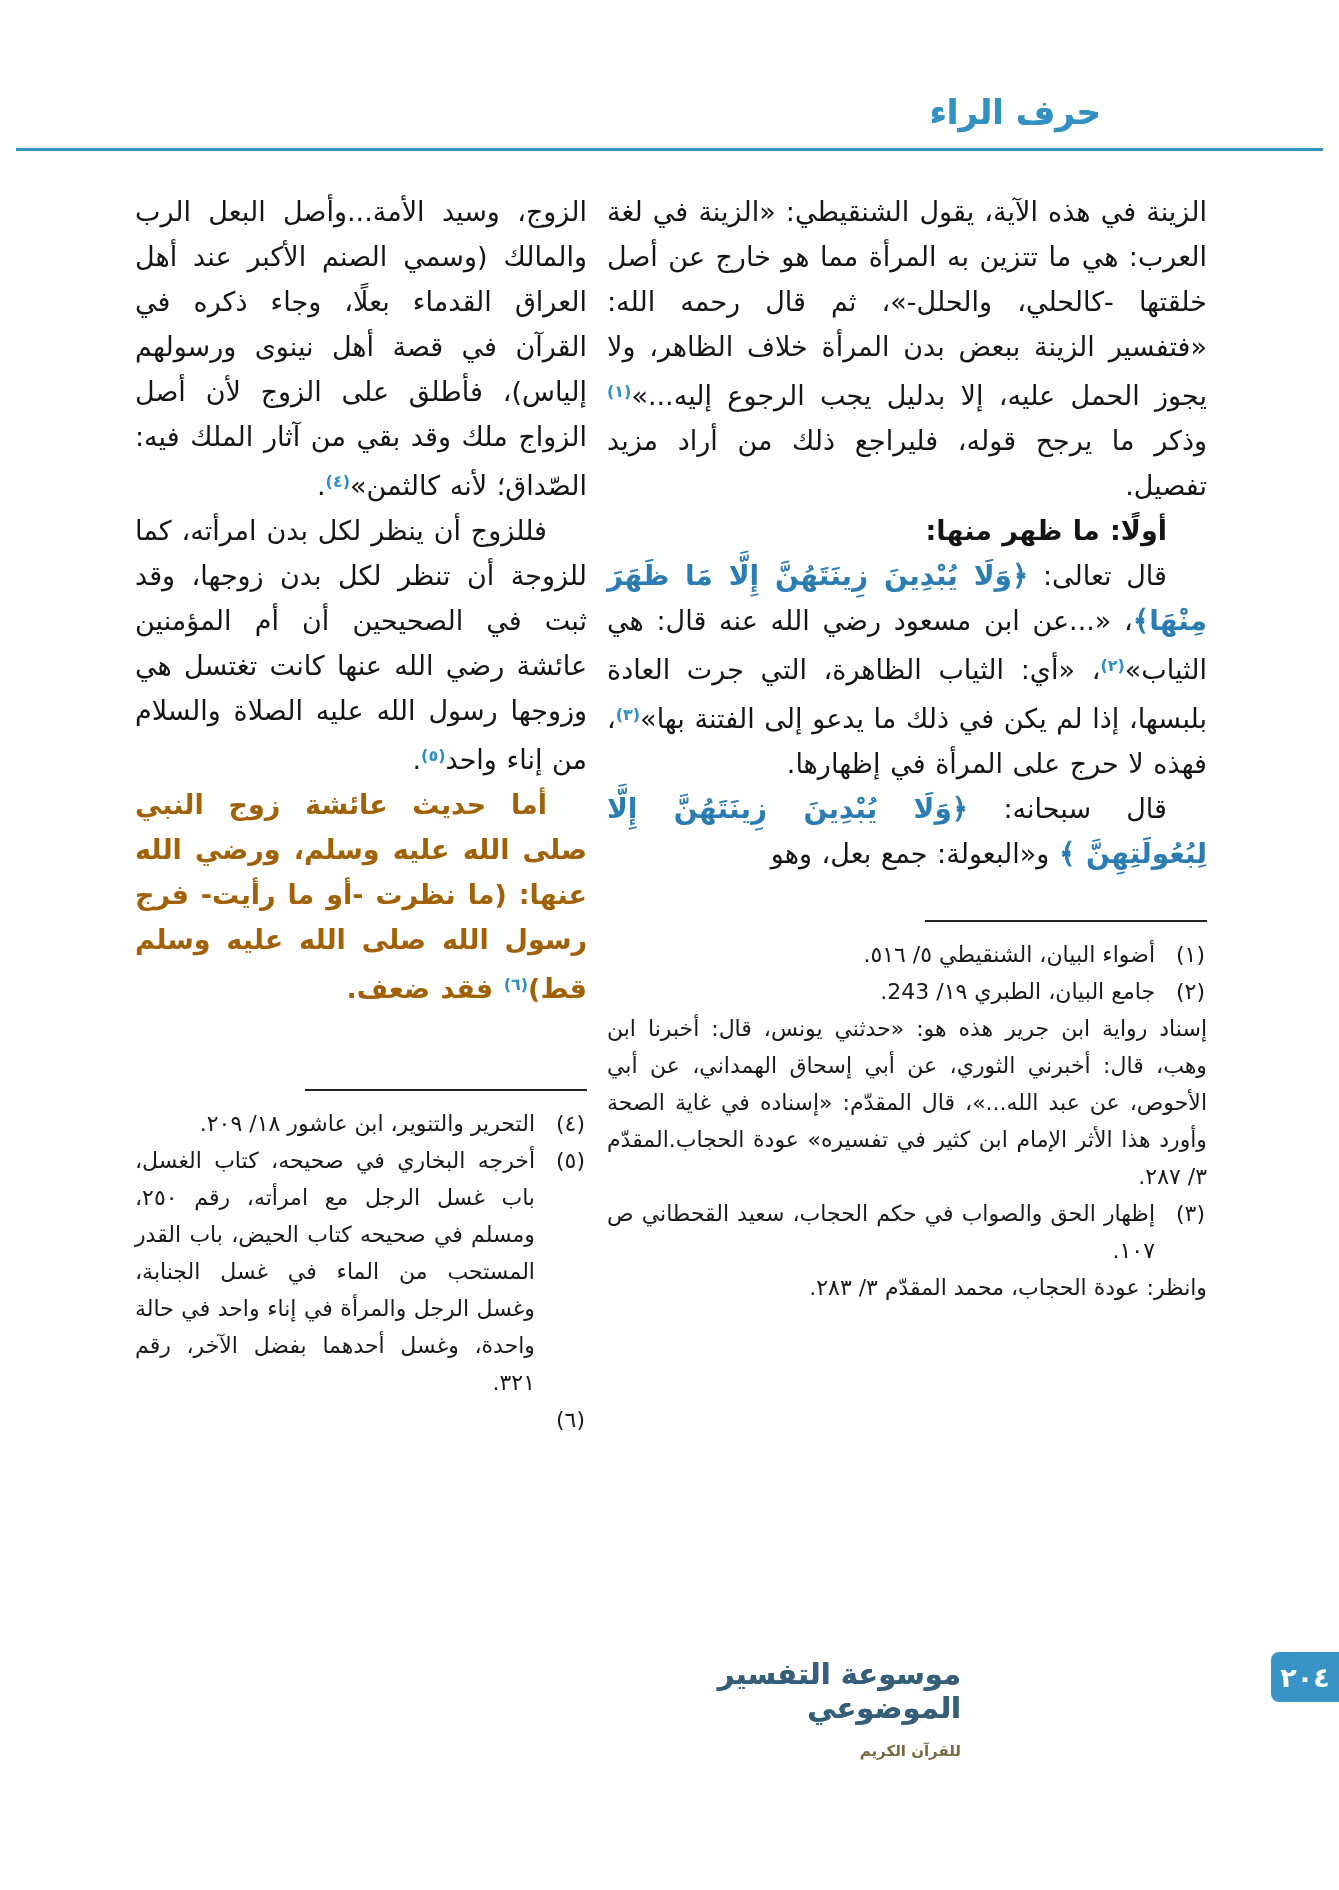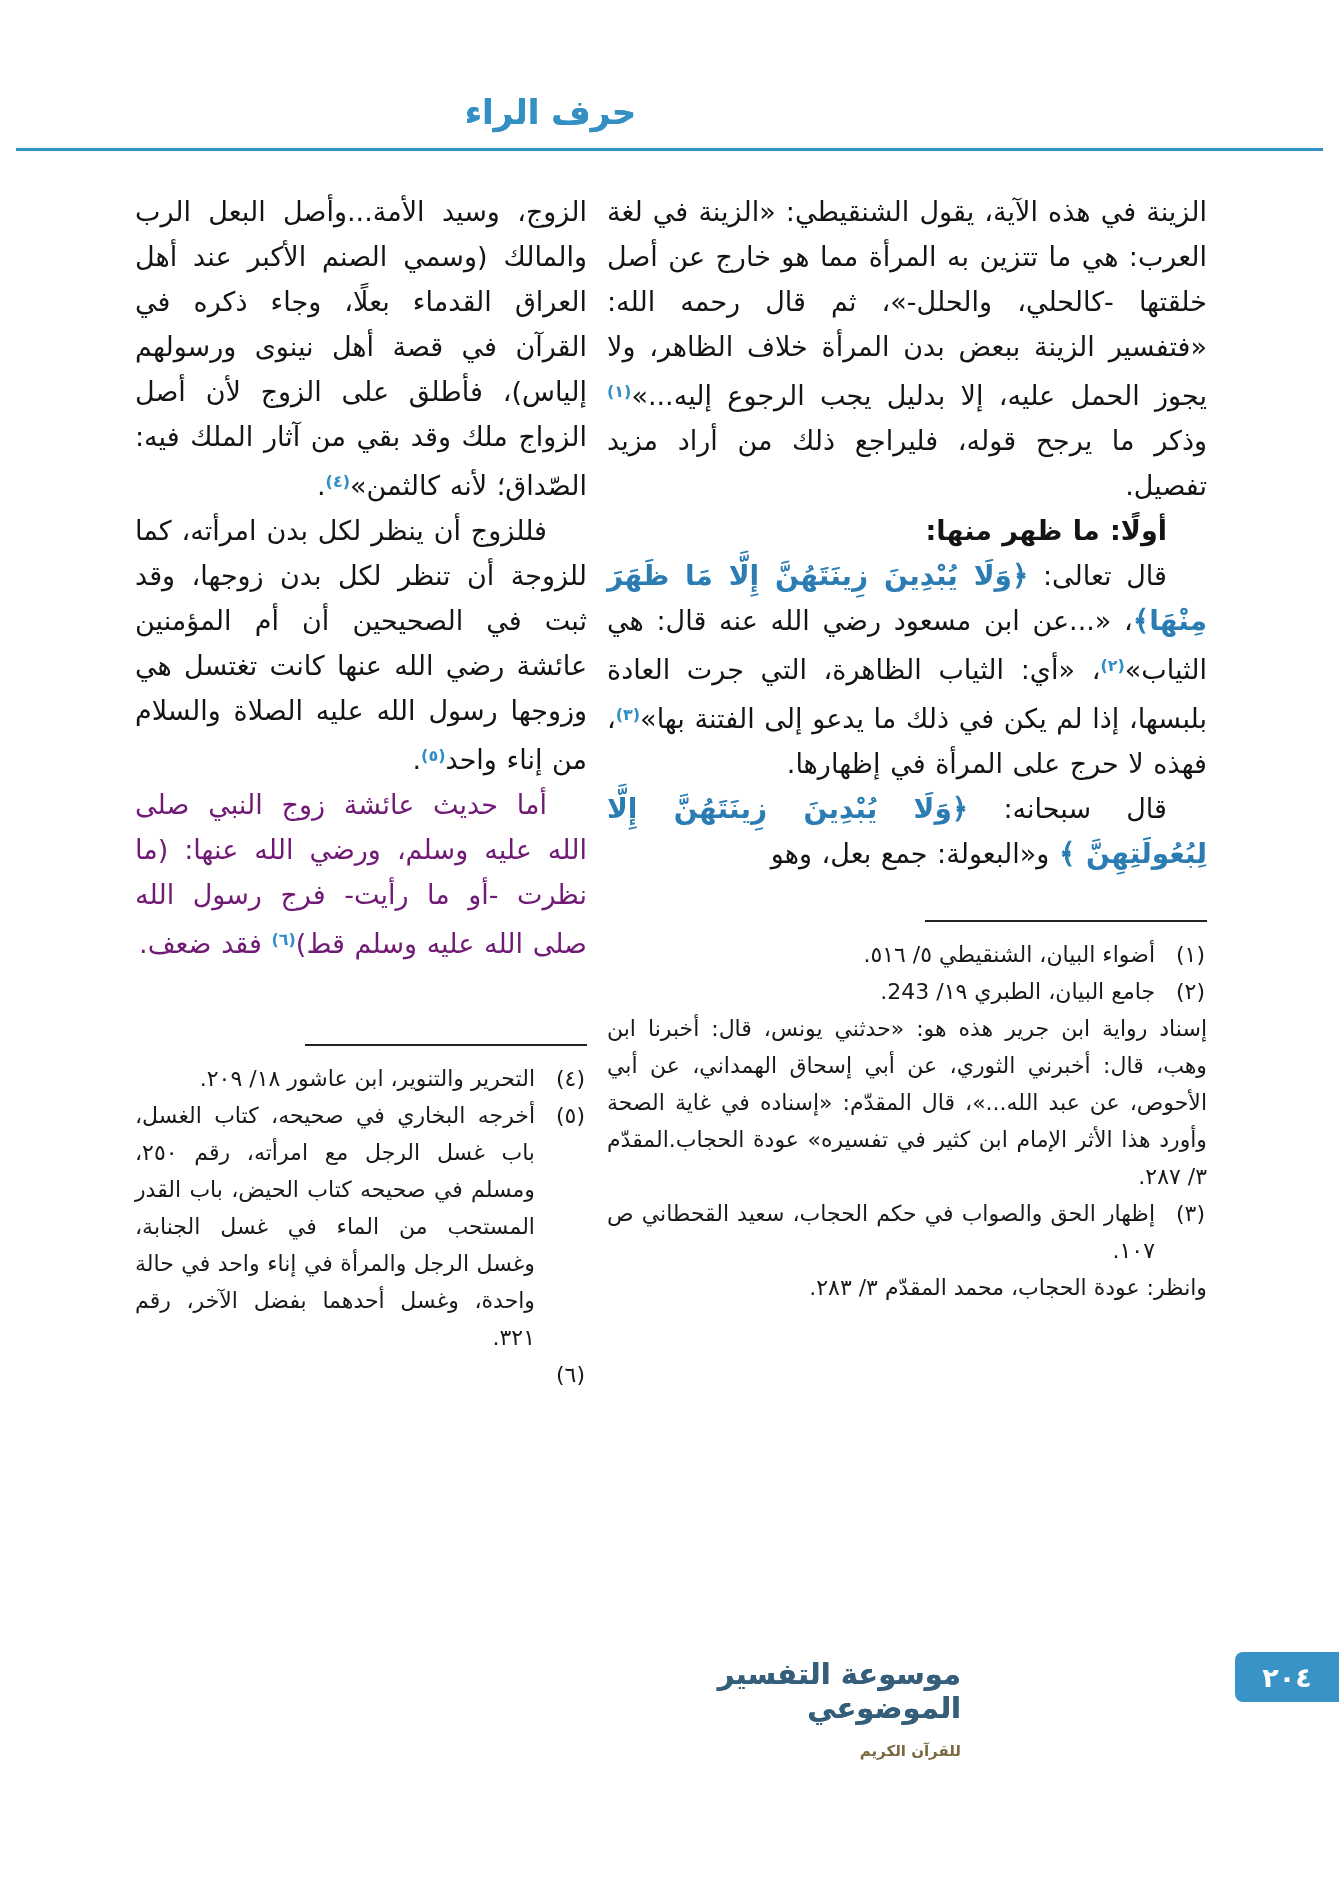--- a/index.html
+++ b/index.html
@@ -1,49 +1,49 @@
 <!DOCTYPE html>
 <html lang="ar" dir="rtl"><head>
 <meta charset="utf-8">
 <style>
   *{margin:0;padding:0;box-sizing:border-box}
   html,body{width:1339px;height:1890px;background:#ffffff;overflow:hidden}
   body{font-family:"DejaVu Sans",sans-serif;direction:rtl;position:relative;color:#141414}
 
-  .header{padding:92px 238px 0 0;text-align:center}
+  .header{padding:92px 238px 0 0;text-align:right}
   .chapter-title{display:inline-block;color:#3390c2;font-size:34px;font-weight:bold;
     letter-spacing:-1px;text-shadow:0 0 .4px #3390c2}
   .rule{margin:16px 16px 0 16px;border-top:3px solid #3390c2}
 
   .content{display:flex;column-gap:20px;padding:38px 132px 0 135px}
   .col-right{width:600px}
   .col-left{width:452px}
 
   .para{font-size:27px;line-height:45px;text-align:justify;word-spacing:1px}
   .para.indent{text-indent:40px}
   .para.heading{font-weight:bold}
   .seg-t{color:#141414}
-  .seg-b{color:#701a75;font-weight:normal}
+  .seg-b{color:#a16207;font-weight:bold}
   .seg-q{color:#2b7cb3;font-weight:bold;font-size:28px}
   .seg-f{color:#2f8ec4;font-size:16px;vertical-align:8px;font-weight:bold}
 
   .fn-sep{width:282px;border-top:2px solid #222;margin-top:44px}
   .col-left .fn-sep{margin-top:78px}
   .footnotes{margin-top:14px}
   .footnote{font-size:22px;line-height:37px;text-align:justify;color:#191919}
   .fn-first{position:relative;padding-right:52px}
   .fn-num{position:absolute;right:2px;top:0}
   .fn-more{padding-right:0}
 
   .footer-logo{position:absolute;left:641px;bottom:130px;width:320px;text-align:right;color:#355e7a}
   .logo-main{font-size:29px;font-weight:bold;letter-spacing:-2px;line-height:34px;
     text-shadow:0 0 .5px #355e7a}
   .logo-sub{font-size:15px;margin-top:17px;color:#7b6a3f;font-weight:bold}
 
-  .page-number{position:absolute;right:0;bottom:188px;width:104px;height:50px;background:#3a93c6;
+  .page-number{position:absolute;right:0;bottom:188px;width:68px;height:50px;background:#3a93c6;
     color:#fff;font-size:27px;font-weight:bold;display:flex;align-items:center;justify-content:center;
     border-radius:8px 0 0 8px}
 </style>
 </head>
 <body>
 
 <div class="page">
 
   <div class="header">
     <div class="chapter-title">حرف الراء</div>

